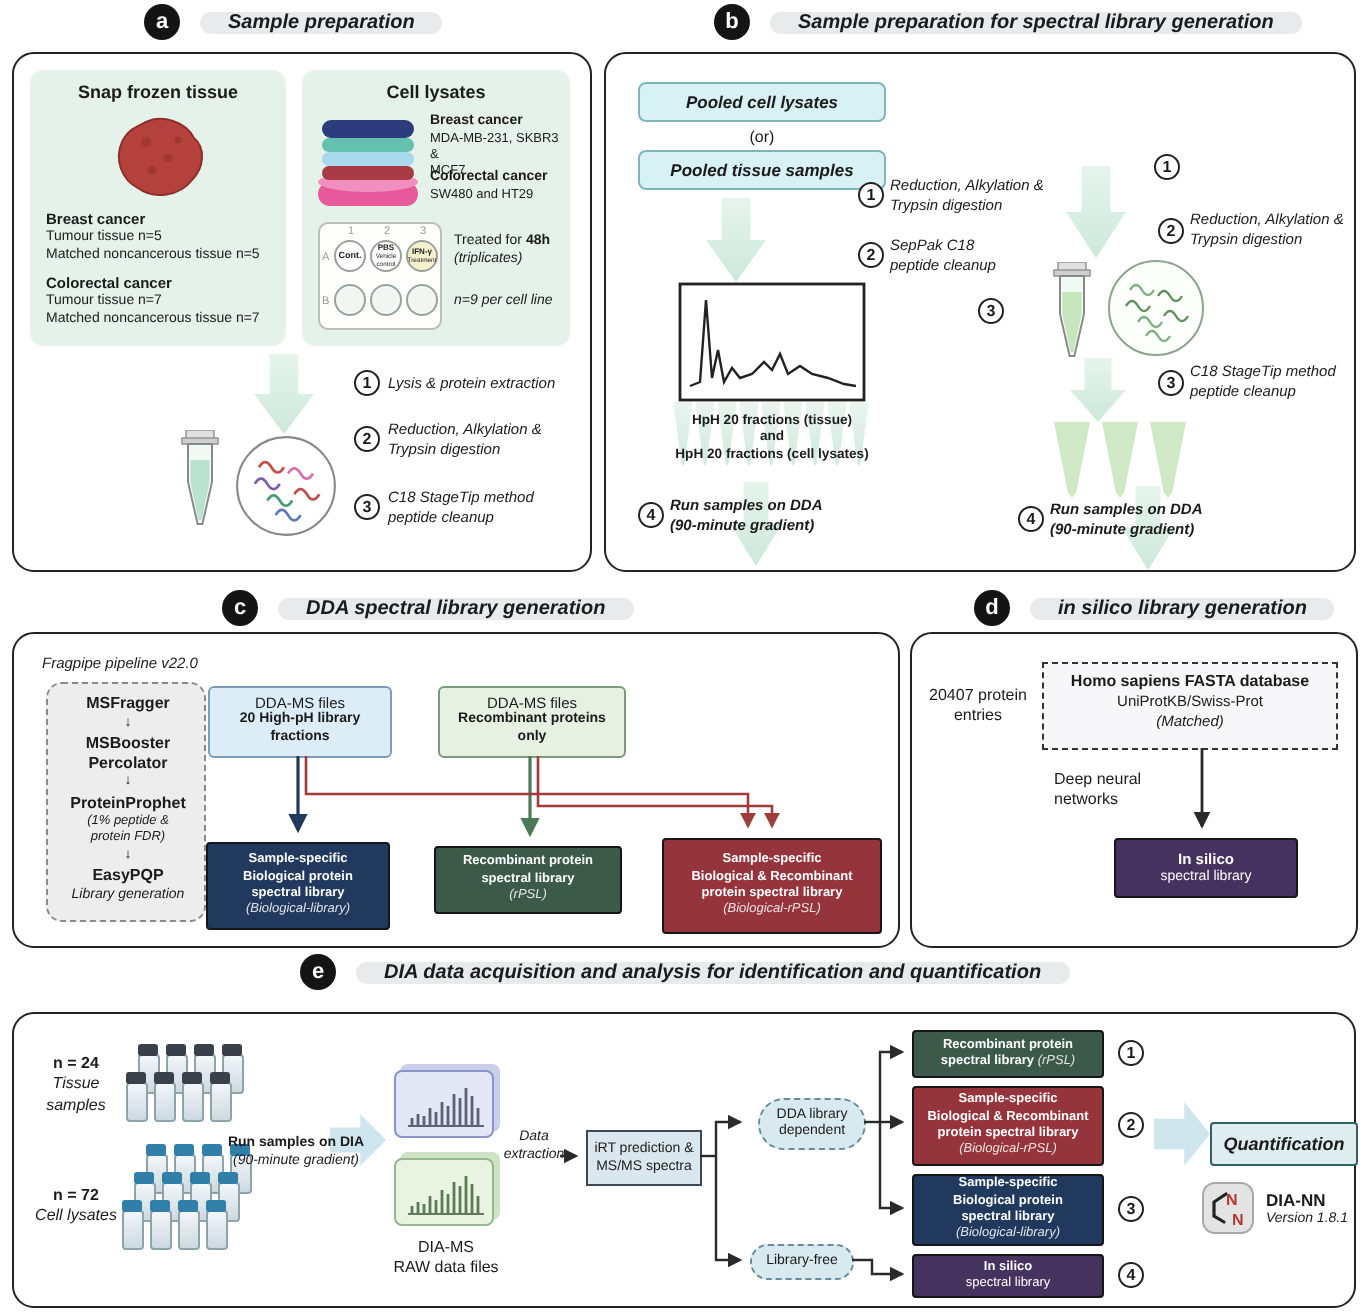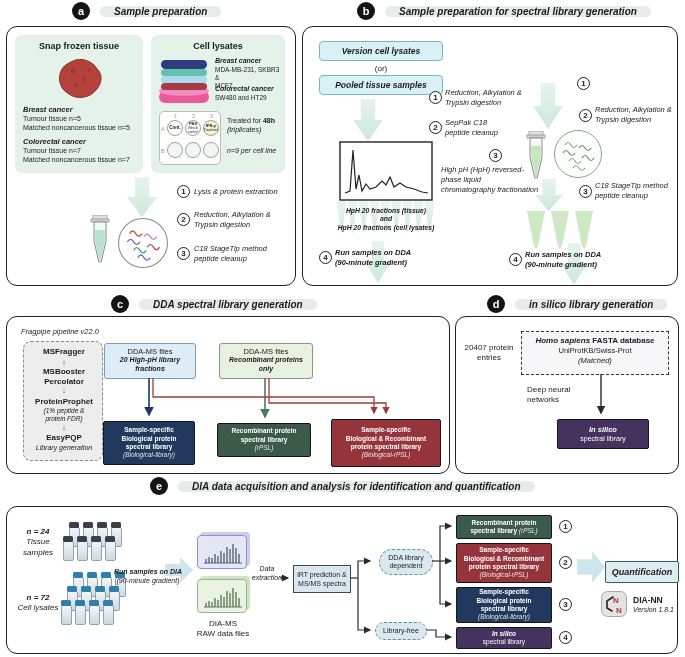--- a/index.html
+++ b/index.html
@@ -1,19 +1,19 @@
 <!DOCTYPE html>
 <html><head>
 <meta charset="utf-8">
 <style>
   *{margin:0;padding:0;box-sizing:border-box}
   body{background:#fff;font-family:"Liberation Sans",sans-serif;color:#1b1b1b}
   .fig{position:relative;width:685px;height:657px;background:#fff;overflow:hidden}
   .abs{position:absolute}
-  .b{font-weight:700}.i{font-style:italic}.bi{font-weight:700;font-style:italic}
+  .b{font-weight:700}.i{font-style:italic}.bi{font-weight:700;}
   .pre{white-space:pre-line}.ctr{text-align:center}
   .f55{font-size:5.5px}.f65{font-size:6.5px}.f68{font-size:6.8px}.f7{font-size:7px}
   .f75{font-size:7.5px}.f8{font-size:8px}.f85{font-size:8.5px}.f9{font-size:9px}
   .lh{line-height:1.25}
   .panel{position:absolute;border:1.6px solid #222;border-radius:11px;background:#fff}
   .hdr{position:absolute;display:flex;align-items:center;gap:10px}
   .hdr-circ{width:18px;height:18px;border-radius:50%;background:#141414;color:#fff;
     font-weight:700;font-size:11px;display:flex;align-items:center;justify-content:center;flex:0 0 auto}
   .hdr-pill{background:#e8eaec;border-radius:12px;padding:0 14px;font-weight:700;
     font-style:italic;font-size:10px;white-space:nowrap}
@@ -182,41 +182,38 @@
   <div class="steptext pre" style="left:187px;top:217px;width:102px">C18 StageTip method
 peptide cleanup</div>
 </div>
 
 <div class="hdr" style="left:357px;top:2px">
   <div class="hdr-circ">b</div>
   <div class="hdr-pill">Sample preparation for spectral library generation</div>
 </div>
 
 <div class="panel" style="left:302px;top:26px;width:376px;height:260px">
-  <div class="cyanbox" style="left:16px;top:14px;width:124px;height:20px">Version cell lysates</div>
+  <div class="cyanbox" style="left:16px;top:14px;width:124px;height:20px">Pooled cell lysates</div>
   <div class="abs ctr f8" style="left:16px;top:37px;width:124px">(or)</div>
   <div class="cyanbox" style="left:16px;top:48px;width:124px;height:20px">Pooled tissue samples</div>
 
   <div class="stepnum" style="left:126px;top:64px">1</div>
   <div class="steptext pre" style="left:142px;top:61px;width:95px">Reduction, Alkylation &amp;
 Trypsin digestion</div>
   <div class="stepnum" style="left:126px;top:94px">2</div>
   <div class="steptext pre" style="left:142px;top:91px;width:95px">SepPak C18
 peptide cleanup</div>
 
   <div class="ba mint ba-down" style="left:50px;top:72px;width:30px;height:42px"></div>
 
   <svg class="abs" style="left:36px;top:114px" width="94" height="60" viewBox="0 0 94 60">
     <rect x="1" y="1" width="92" height="58" fill="#fff" stroke="#222" stroke-width="1.4"></rect>
     <path d="M6,52 L11,50 L14,9 L17,48 L20,34 L23,50 L27,43 L31,48 L37,46 L43,40 L47,44 L51,36 L55,46 L61,42 L67,46 L75,48 L83,51 L89,52" fill="none" stroke="#222" stroke-width="1.2"></path>
   </svg>
   <div class="stepnum" style="left:186px;top:122px">3</div>
-  <div class="steptext pre" style="left:138px;top:138px;width:104px">High pH (HpH) reversed-
-phase liquid
-chromatography fractionation</div>
 
   <div class="abs" style="left:34px;top:174px;display:flex;gap:2px">
     <div class="ftube"></div>
         <div class="ftube"></div>
         <div class="ftube"></div>
         <div class="ftube"></div>
         <div class="ftube"></div>
     <div class="ftube"></div>
         <div class="ftube"></div>
         <div class="ftube"></div>

